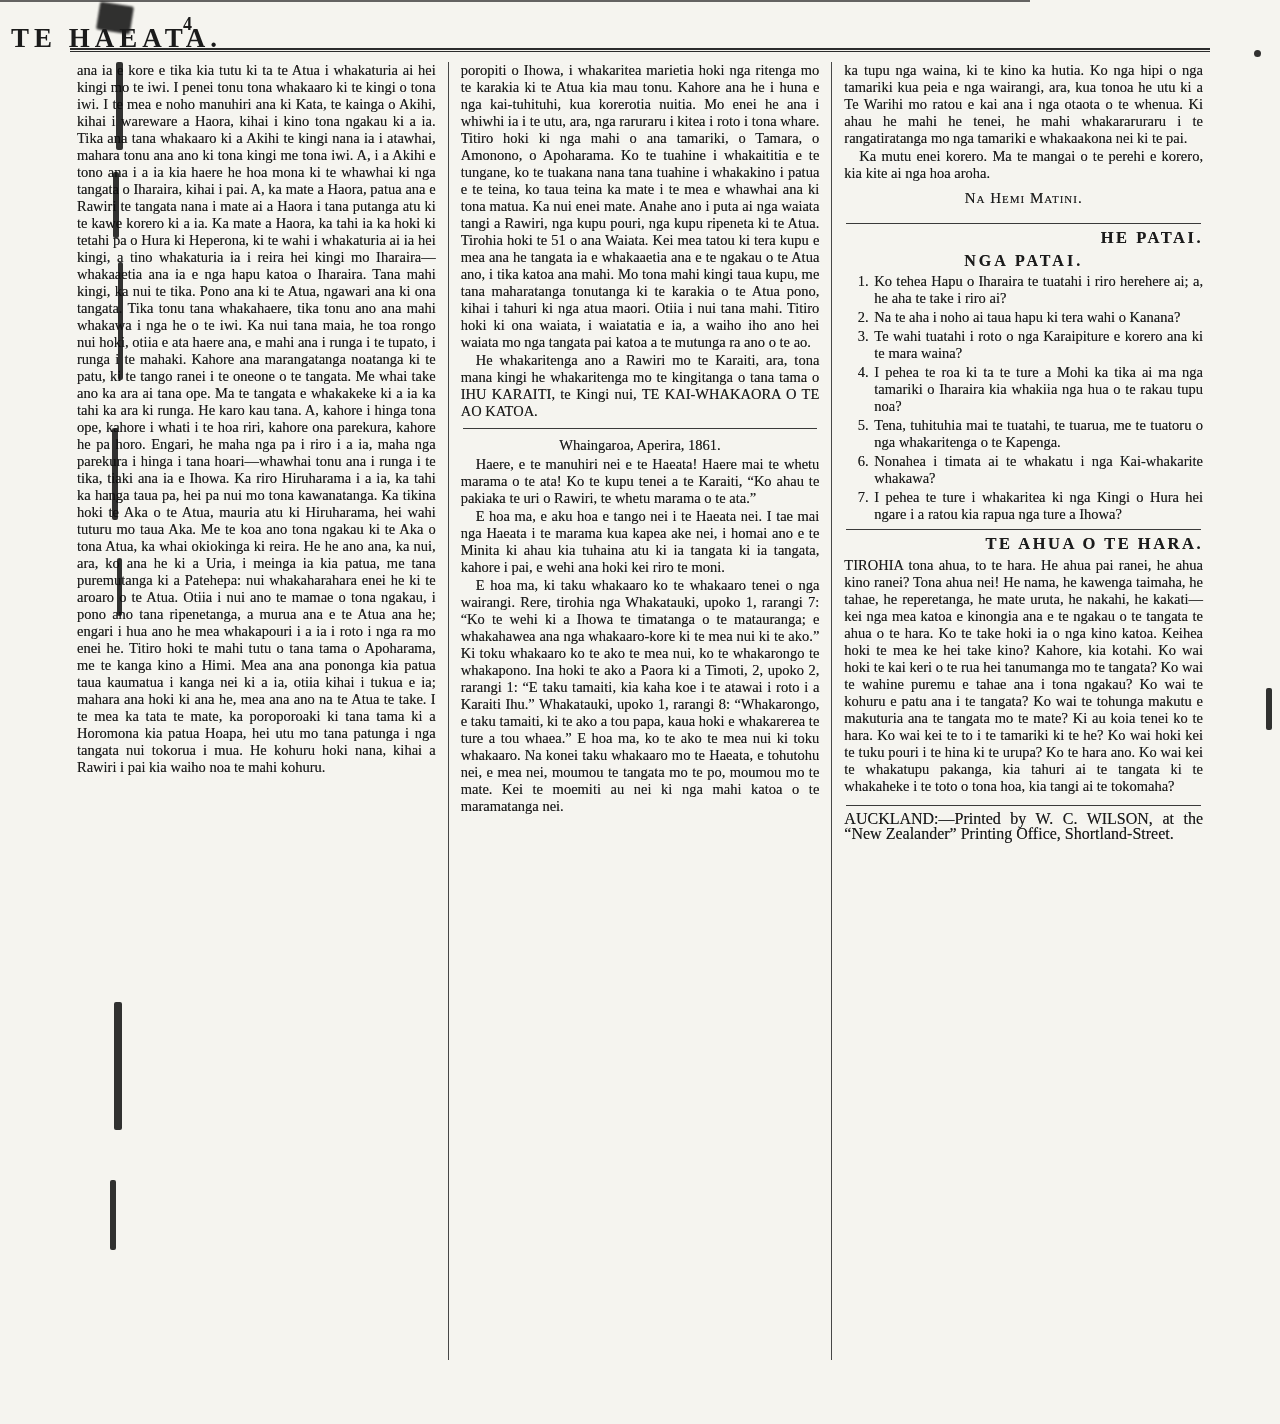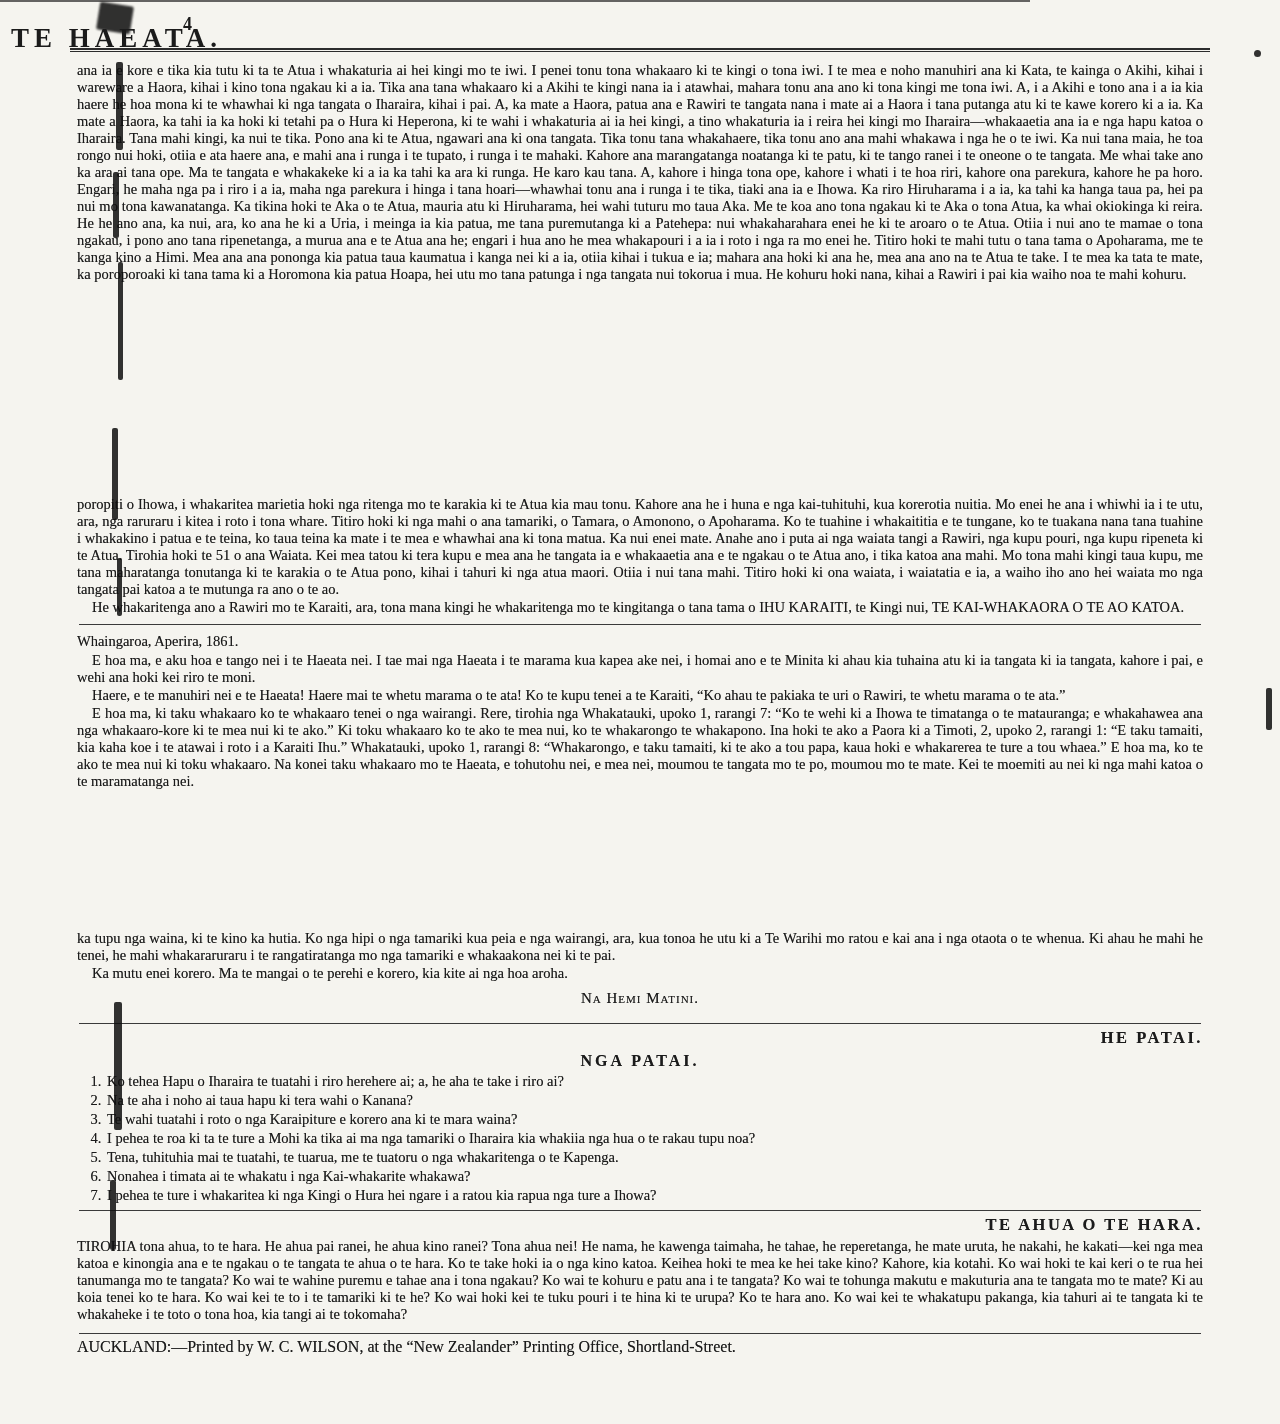--- a/index.html
+++ b/index.html
@@ -34,35 +34,34 @@
     height: 4px;
   }
 
   
   .columns {
     display: flex;
     width: 1150px;
     margin: 8px auto 0;
     height: 1300px;
     overflow: hidden;
-    flex-direction: column;
   }
   .col {
     flex: 1 1 0;
     padding: 2px 12px 0 12px;
     font-size: 14.5px;
     line-height: 17px;
     text-align: justify;
     text-shadow: 0 0 0.4px rgba(20,20,20,.55);
   }
   .colrule { width: 1px; background: #474747; margin-top: 2px; }
 
   p { margin: 0 0 1px 0; text-indent: 15px; }
   p.noindent { text-indent: 0; }
-  p.dateline { text-indent: 0; margin: 4px 0 2px; }
+  p.dateline { text-align: center; text-indent: 0; margin: 4px 0 2px; }
   p.signature { text-align: center; text-indent: 0; margin: 8px 0 16px; letter-spacing: 1px; font-variant: small-caps; font-size: 15px; }
 
   .sect-rule { border-top: 1px solid #3a3a3a; margin: 8px 2px 8px; }
   .sect-rule.tight { margin: 6px 2px 5px; }
 
   h2.section-heading {
     text-align: right; font-size: 16.5px; font-weight: bold;
     letter-spacing: 2.5px; margin: 2px 0 5px;
   }
   h3.sub-heading {
@@ -107,22 +106,22 @@
 
     <div class="colrule"></div>
 
     <section class="col">
       <p class="noindent">poropiti o Ihowa, i whakaritea marietia hoki nga ritenga mo te karakia ki te Atua kia mau tonu. Kahore ana he i huna e nga kai-tuhituhi, kua korerotia nuitia. Mo enei he ana i whiwhi ia i te utu, ara, nga raruraru i kitea i roto i tona whare. Titiro hoki ki nga mahi o ana tamariki, o Tamara, o Amonono, o Apoharama. Ko te tuahine i whakaititia e te tungane, ko te tuakana nana tana tuahine i whakakino i patua e te teina, ko taua teina ka mate i te mea e whawhai ana ki tona matua. Ka nui enei mate. Anahe ano i puta ai nga waiata tangi a Rawiri, nga kupu pouri, nga kupu ripeneta ki te Atua. Tirohia hoki te 51 o ana Waiata. Kei mea tatou ki tera kupu e mea ana he tangata ia e whakaaetia ana e te ngakau o te Atua ano, i tika katoa ana mahi. Mo tona mahi kingi taua kupu, me tana maharatanga tonutanga ki te karakia o te Atua pono, kihai i tahuri ki nga atua maori. Otiia i nui tana mahi. Titiro hoki ki ona waiata, i waiatatia e ia, a waiho iho ano hei waiata mo nga tangata pai katoa a te mutunga ra ano o te ao.</p>
       <p>He whakaritenga ano a Rawiri mo te Karaiti, ara, tona mana kingi he whakaritenga mo te kingitanga o tana tama o IHU KARAITI, te Kingi nui, TE KAI-WHAKAORA O TE AO KATOA.</p>
 
       <div class="sect-rule"></div>
 
       <p class="dateline">Whaingaroa, Aperira, 1861.</p>
+      <p>Haere, e te manuhiri nei e te Haeata! Haere mai te whetu marama o te ata! Ko te kupu tenei a te Karaiti, “Ko ahau te pakiaka te uri o Rawiri, te whetu marama o te ata.”</p>
       <p>E hoa ma, e aku hoa e tango nei i te Haeata nei. I tae mai nga Haeata i te marama kua kapea ake nei, i homai ano e te Minita ki ahau kia tuhaina atu ki ia tangata ki ia tangata, kahore i pai, e wehi ana hoki kei riro te moni.</p>
-      <p>Haere, e te manuhiri nei e te Haeata! Haere mai te whetu marama o te ata! Ko te kupu tenei a te Karaiti, “Ko ahau te pakiaka te uri o Rawiri, te whetu marama o te ata.”</p>
       <p>E hoa ma, ki taku whakaaro ko te whakaaro tenei o nga wairangi. Rere, tirohia nga Whakatauki, upoko 1, rarangi 7: “Ko te wehi ki a Ihowa te timatanga o te matauranga; e whakahawea ana nga whakaaro-kore ki te mea nui ki te ako.” Ki toku whakaaro ko te ako te mea nui, ko te whakarongo te whakapono. Ina hoki te ako a Paora ki a Timoti, 2, upoko 2, rarangi 1: “E taku tamaiti, kia kaha koe i te atawai i roto i a Karaiti Ihu.” Whakatauki, upoko 1, rarangi 8: “Whakarongo, e taku tamaiti, ki te ako a tou papa, kaua hoki e whakarerea te ture a tou whaea.” E hoa ma, ko te ako te mea nui ki toku whakaaro. Na konei taku whakaaro mo te Haeata, e tohutohu nei, e mea nei, moumou te tangata mo te po, moumou mo te mate. Kei te moemiti au nei ki nga mahi katoa o te maramatanga nei.</p>
     </section>
 
     <div class="colrule"></div>
 
     <section class="col">
       <p class="noindent">ka tupu nga waina, ki te kino ka hutia. Ko nga hipi o nga tamariki kua peia e nga wairangi, ara, kua tonoa he utu ki a Te Warihi mo ratou e kai ana i nga otaota o te whenua. Ki ahau he mahi he tenei, he mahi whakararuraru i te rangatiratanga mo nga tamariki e whakaakona nei ki te pai.</p>
       <p>Ka mutu enei korero. Ma te mangai o te perehi e korero, kia kite ai nga hoa aroha.</p>
       <p class="signature">Na Hemi Matini.</p>
 

